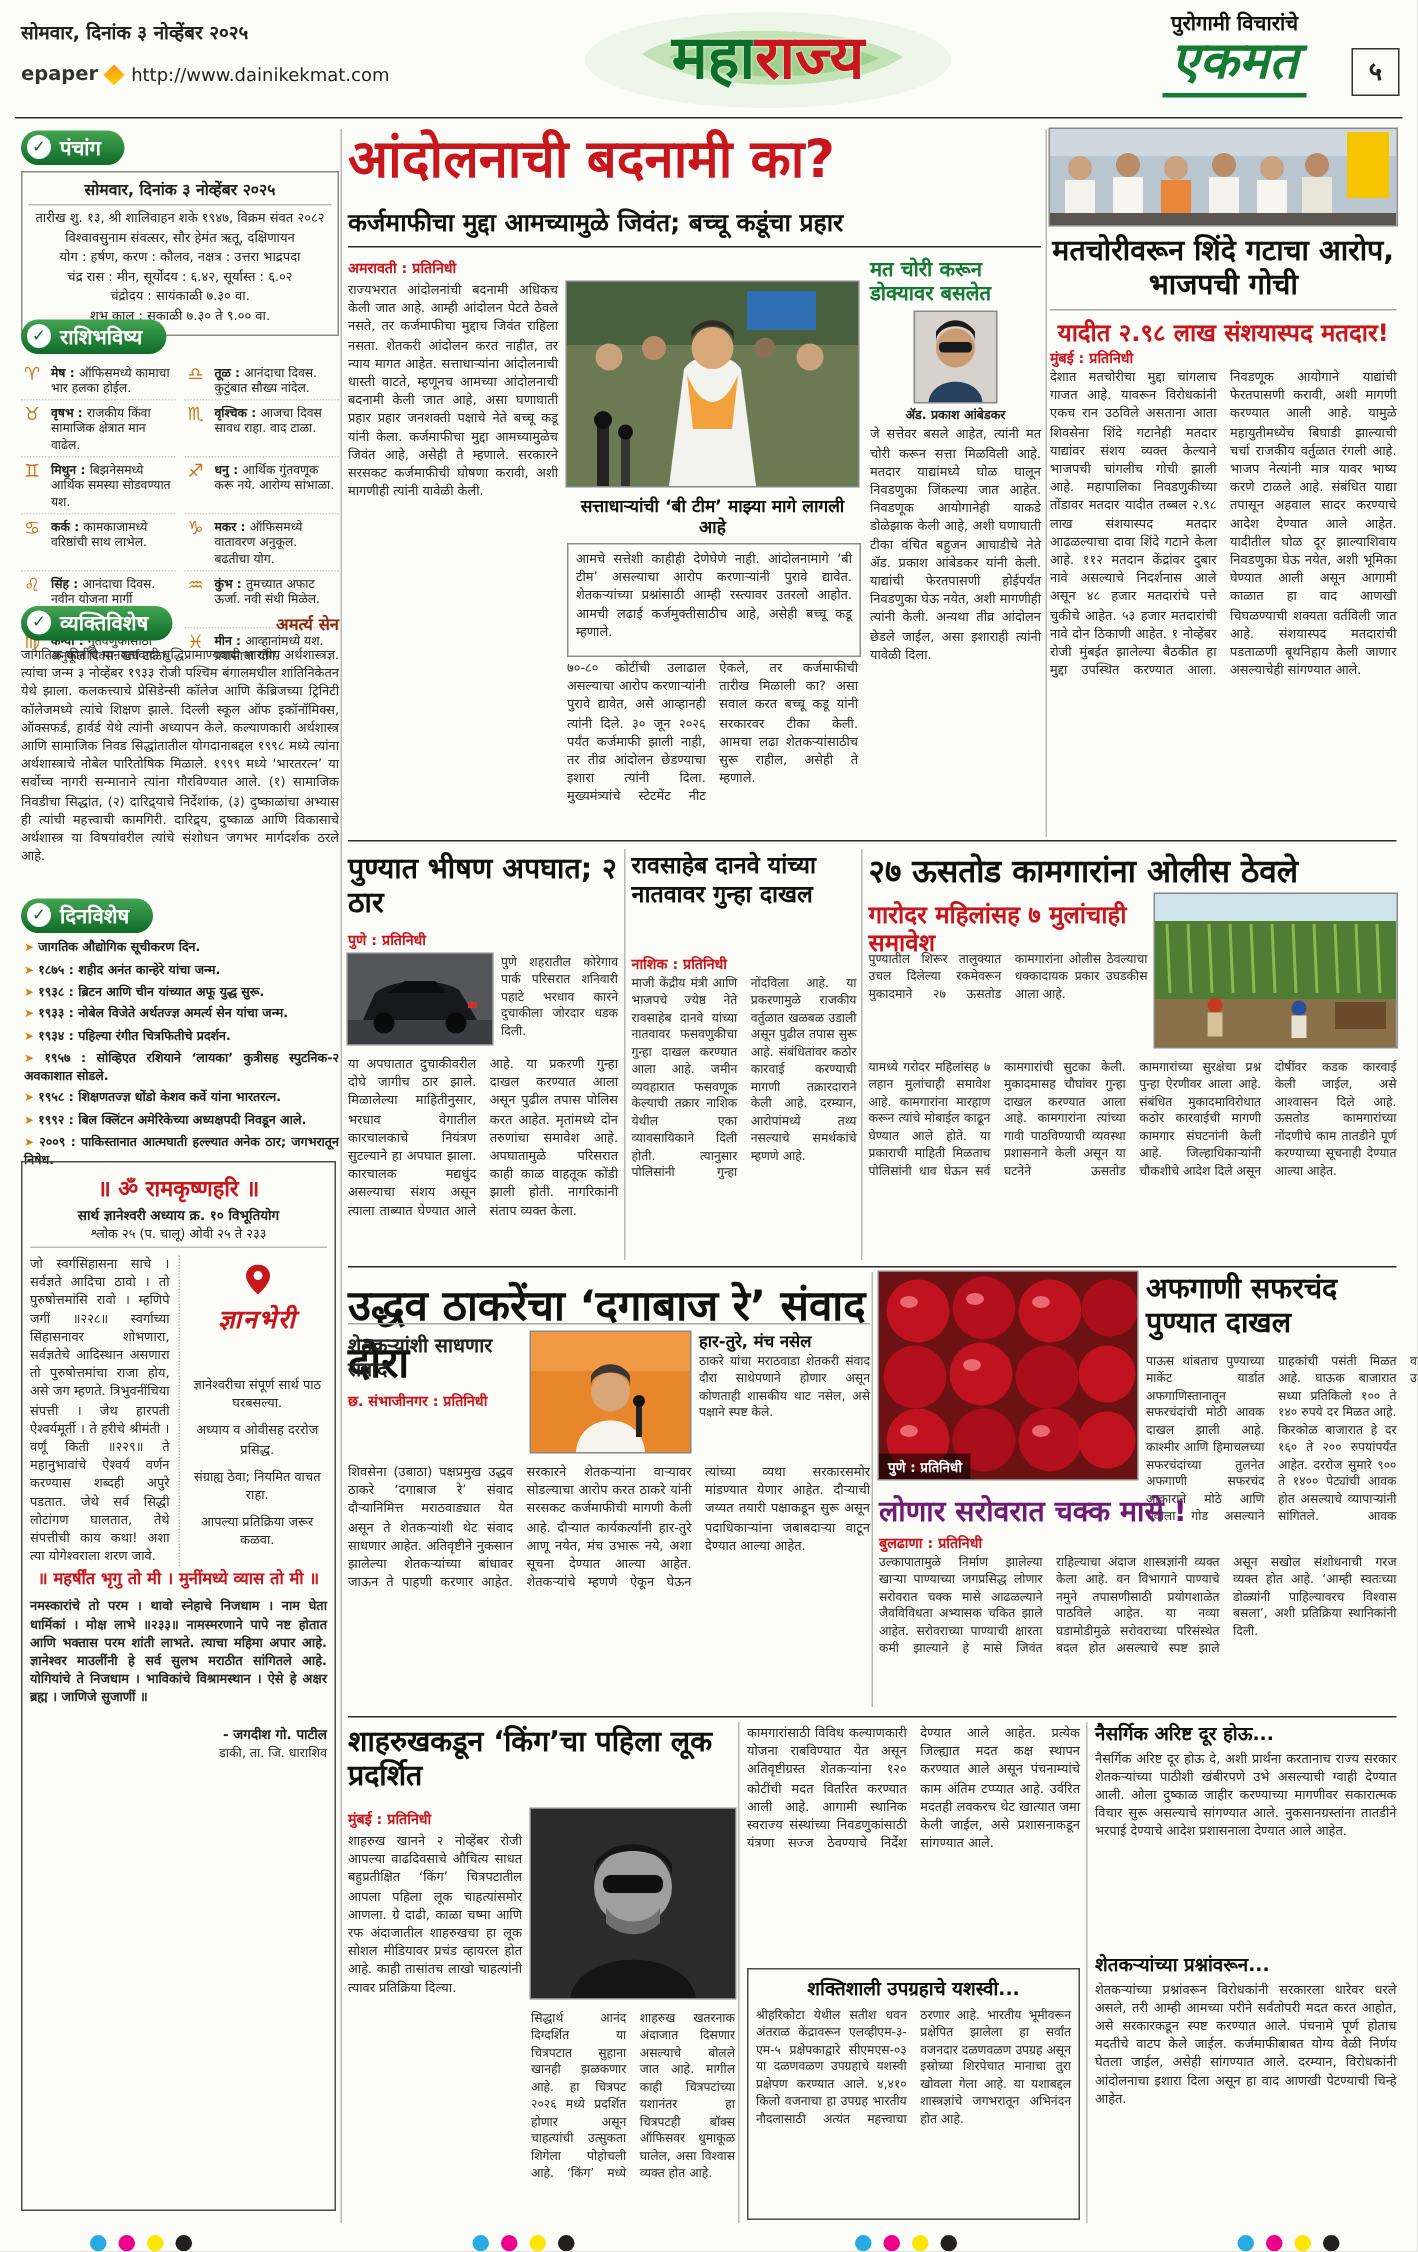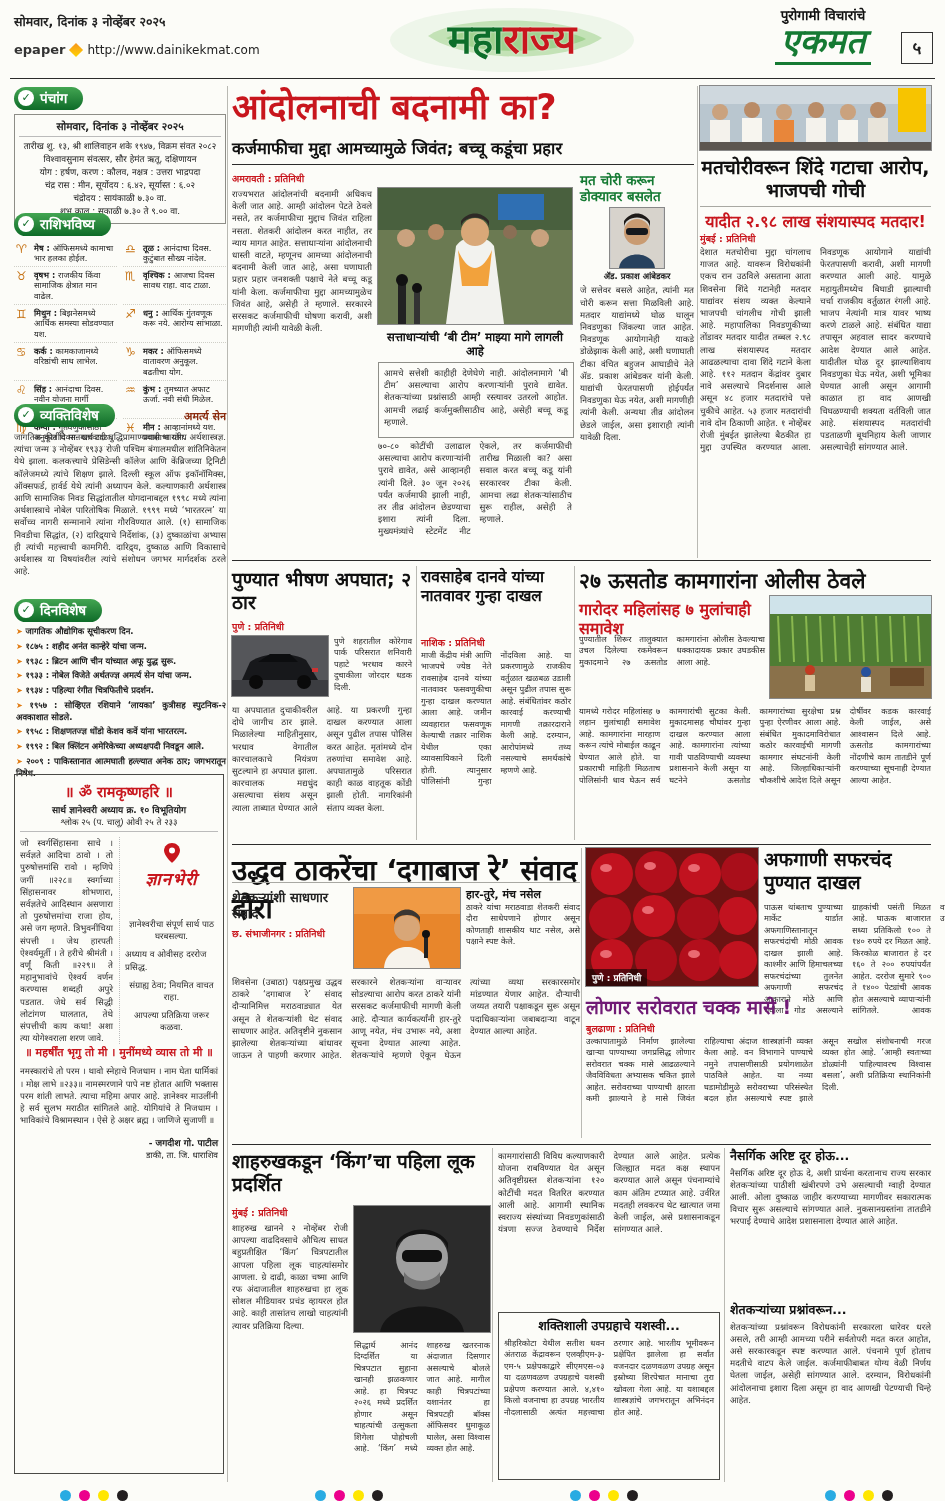--- a/index.html
+++ b/index.html
@@ -186,28 +186,28 @@
       <div style="width:50%;border-left:1px dotted #bbb;padding-left:5px;">
         <div style="text-align:center;margin:6px 0 4px;">
           <svg width="16" height="20" viewBox="0 0 16 20">
             <path d="M8 0C3.6 0 0 3.4 0 7.6 0 13 8 20 8 20s8-7 8-12.4C16 3.4 12.4 0 8 0z" fill="#c8161d"></path>
             <circle cx="8" cy="7.4" r="3" fill="#fff"></circle>
           </svg>
           <div class="ad-logo">ज्ञानभेरी</div>
         </div>
         <div>
             <div class="body-sm" style="margin-bottom:6px;text-align:center;margin-top:28px;">ज्ञानेश्वरीचा संपूर्ण सार्थ पाठ घरबसल्या.</div>
-            <div class="body-sm" style="margin-bottom:6px;text-align:left;">अध्याय व ओवीसह दररोज प्रसिद्ध.</div>
+            <div class="body-sm" style="margin-bottom:6px;text-align:center;">अध्याय व ओवीसह दररोज प्रसिद्ध.</div>
             <div class="body-sm" style="margin-bottom:6px;text-align:center;">संग्राह्य ठेवा; नियमित वाचत राहा.</div>
             <div class="body-sm" style="margin-bottom:6px;text-align:center;">आपल्या प्रतिक्रिया जरूर कळवा.</div>
           </div>
       </div>
     </div>
     <div style="text-align:center;font-size:11px;font-weight:bold;color:#c8161d;margin-top:0;">॥ महर्षींत भृगु तो मी । मुनींमध्ये व्यास तो मी ॥</div>
-    <div class="body-sm" style="margin-top:6px;">नमस्कारांचे तो परम । थावो स्नेहाचे निजधाम । नाम घेता धार्मिकां । मोक्ष लाभे ॥२३३॥ नामस्मरणाने पापे नष्ट होतात आणि भक्तास परम शांती लाभते. त्याचा महिमा अपार आहे. ज्ञानेश्वर माउलींनी हे सर्व सुलभ मराठीत सांगितले आहे. योगियांचे ते निजधाम । भाविकांचे विश्रामस्थान । ऐसे हे अक्षर ब्रह्म । जाणिजे सुजाणीं ॥</div>
+    <div class="body-sm" style="margin-top:6px;font-weight:bold;">नमस्कारांचे तो परम । थावो स्नेहाचे निजधाम । नाम घेता धार्मिकां । मोक्ष लाभे ॥२३३॥ नामस्मरणाने पापे नष्ट होतात आणि भक्तास परम शांती लाभते. त्याचा महिमा अपार आहे. ज्ञानेश्वर माउलींनी हे सर्व सुलभ मराठीत सांगितले आहे. योगियांचे ते निजधाम । भाविकांचे विश्रामस्थान । ऐसे हे अक्षर ब्रह्म । जाणिजे सुजाणीं ॥</div>
     <div style="text-align:right;font-size:9px;font-weight:bold;margin-top:10px;">- जगदीश गो. पाटील</div>
     <div style="text-align:right;font-size:8.4px;">डाकी, ता. जि. धाराशिव</div>
   </div>
 
   <h1 class="abs" style="left:232px;top:88px;width:462px;font-size:35px;color:#c8161d;line-height:1.1;">आंदोलनाची बदनामी का?</h1>
   <h2 class="abs" style="left:232px;top:136px;width:462px;font-size:16.5px;color:#111;">कर्जमाफीचा मुद्दा आमच्यामुळे जिवंत; बच्चू कडूंचा प्रहार</h2>
   <div class="abs rule" style="left:232px;top:164px;width:462px;"></div>
   <div class="abs dateline" style="left:232px;top:172px;">अमरावती : प्रतिनिधी</div>
 
   <div class="abs body-sm" style="left:232px;top:188px;width:140px;height:368px;">राज्यभरात आंदोलनांची बदनामी अधिकच केली जात आहे. आम्ही आंदोलन पेटते ठेवले नसते, तर कर्जमाफीचा मुद्दाच जिवंत राहिला नसता. शेतकरी आंदोलन करत नाहीत, तर न्याय मागत आहेत. सत्ताधाऱ्यांना आंदोलनाची धास्ती वाटते, म्हणूनच आमच्या आंदोलनाची बदनामी केली जात आहे, असा घणाघाती प्रहार प्रहार जनशक्ती पक्षाचे नेते बच्चू कडू यांनी केला. कर्जमाफीचा मुद्दा आमच्यामुळेच जिवंत आहे, असेही ते म्हणाले. सरकारने सरसकट कर्जमाफीची घोषणा करावी, अशी मागणीही त्यांनी यावेळी केली.</div>

